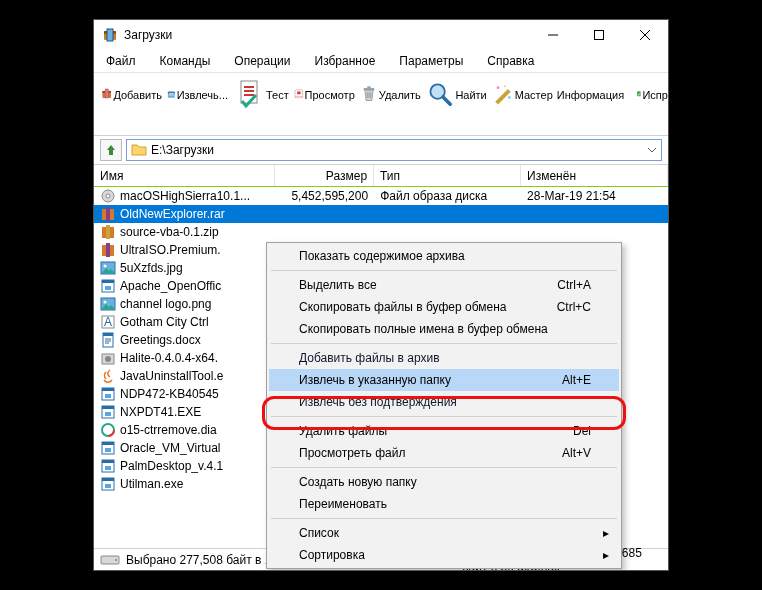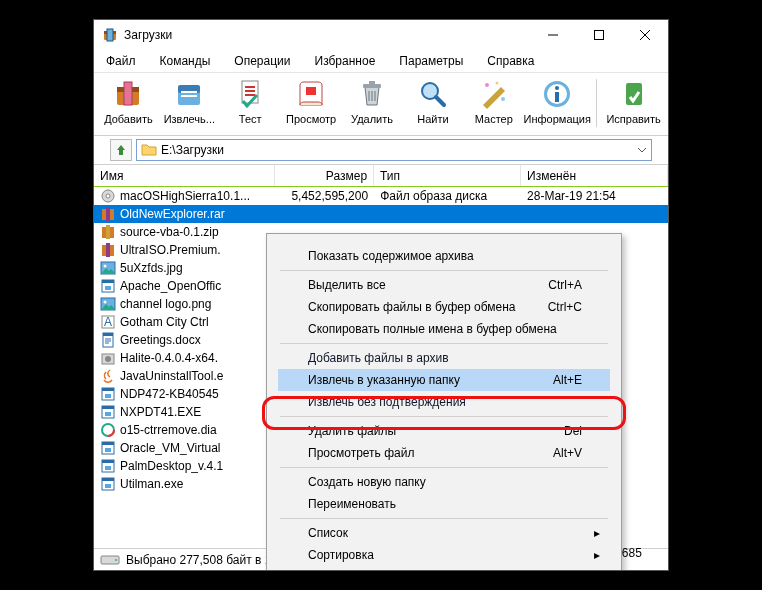--- a/index.html
+++ b/index.html
@@ -6,42 +6,42 @@
 body{background:#000;display:flex;align-items:center;justify-content:center;width:762px;height:590px}
 .frame{background:#fff;width:576px;height:552px;border:1px solid #555;position:relative;display:flex;flex-direction:column;overflow:hidden}
 .titlebar{height:30px;display:flex;align-items:center;padding:0 0 0 8px;background:#fff}
 .titlebar .ico{width:16px;height:16px;margin-right:6px}
 .titlebar .ttl{flex:1}
 .tbtn{width:46px;height:30px;display:flex;align-items:center;justify-content:center}
 .tbtn svg{width:10px;height:10px}
 .menubar{display:flex;gap:12px;padding:2px 6px;border-bottom:1px solid #e5e5e5}
 .menubar span{padding:2px 6px}
 .toolbar{display:flex;align-items:flex-start;padding:4px 6px 6px;border-bottom:1px solid #d0d0d0;gap:4px}
-.tb{display:flex;flex-direction:column;align-items:center;width:62px}
+.tb{display:flex;align-items:center;width:62px}
 .tb .ic{width:34px;height:34px;display:flex;align-items:center;justify-content:center}
 .tb .lbl{font-size:11px;margin-top:2px;text-align:center;white-space:nowrap}
 .sep{width:1px;height:48px;background:#d0d0d0;margin:2px 4px}
-.pathbar{display:flex;align-items:center;padding:3px 16px;border-bottom:1px solid #d0d0d0;gap:4px}
+.pathbar{display:flex;align-items:center;padding:3px 6px;border-bottom:1px solid #d0d0d0;gap:4px}
 .up{width:22px;height:22px;border:1px solid #bbb;display:flex;align-items:center;justify-content:center;background:#f7f7f7}
 .pathfield{flex:1;height:22px;border:1px solid #7a9fd4;display:flex;align-items:center;padding:0 4px;background:#fff}
 .pathfield .fic{width:16px;height:16px;margin-right:4px}
 .pathfield .dd{margin-left:auto}
 .listhdr{display:flex;border-bottom:1px solid #84cc16;height:22px;align-items:center;background:#fff}
 .listhdr>div{padding:0 6px;border-right:1px solid #e5e5e5;height:100%;display:flex;align-items:center}
 .c-name{width:182px}.c-size{width:100px;justify-content:flex-end}.c-type{width:148px}.c-mod{width:148px}
 .rows{flex:1;overflow:hidden;position:relative;background:#fff}
 .row{display:flex;height:18px;align-items:center}
 .row .ic{width:16px;height:16px;margin:0 4px 0 6px;flex-shrink:0}
 .row .nm{width:156px;overflow:hidden;white-space:nowrap;text-overflow:ellipsis}
 .row .sz{width:100px;text-align:right;padding-right:6px}
 .row .tp{width:148px;padding-left:6px}
 .row .md{width:148px;padding-left:6px}
 .row.sel{background:#0078d7;color:#fff}
 .row.sel .nm{width:156px}
-.ctx{position:absolute;left:172px;top:213px;width:356px;background:#f2f2f2;border:1px solid #a0a0a0;box-shadow:3px 3px 6px rgba(0,0,0,.25);padding:11px}
+.ctx{position:absolute;left:172px;top:222px;width:356px;background:#f2f2f2;border:1px solid #a0a0a0;box-shadow:3px 3px 6px rgba(0,0,0,.25);padding:2px}
 .ctx .mi{display:flex;align-items:center;height:22px;padding:0 28px 0 30px;position:relative;color:#000}
 .ctx .mi.dis{color:#0f172a}
 .ctx .mi .sc{margin-left:auto}
 .ctx .mi .arr{position:absolute;right:10px}
 .ctx hr{border:none;border-top:1px solid #d0d0d0;margin:3px 2px}
 .ctx .mi.hl{background:#b9d7f6}
 .ring{position:absolute;border:3px solid #e11;border-radius:12px;pointer-events:none;left:168px;top:376px;width:364px;height:34px;z-index:20}
 .status{height:22px;border-top:1px solid #d0d0d0;display:flex;align-items:center;padding:0 6px;gap:6px}
 .status .ico{width:20px;height:12px}
 .status .s1{width:330px}

